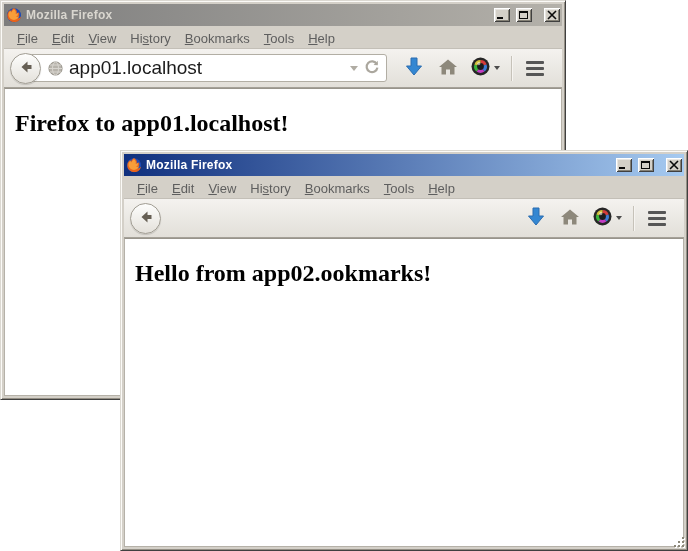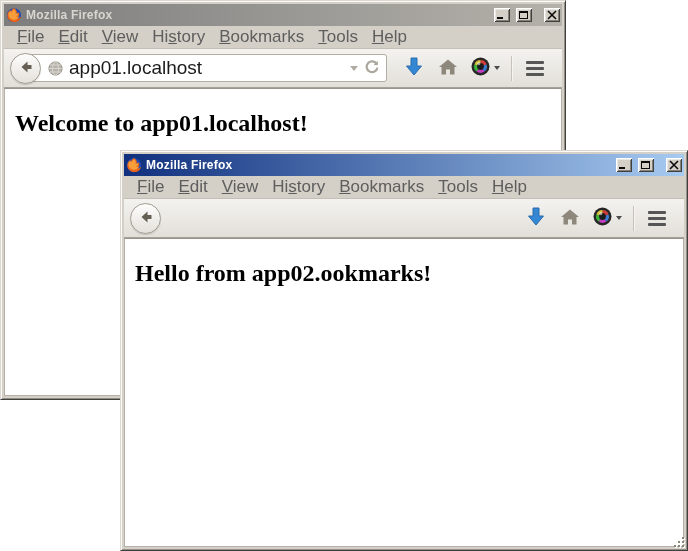--- a/index.html
+++ b/index.html
@@ -41,23 +41,23 @@
     background:var(--chrome,#d4d0c8);border:none;padding:0;
     box-shadow:inset 1px 1px 0 #ffffff, inset -1px -1px 0 #404040,
                inset 2px 2px 0 #e9e7e2, inset -2px -2px 0 #848075;
     display:flex;align-items:center;justify-content:center;cursor:default;
   }
   .win-btn svg{display:block;}
   .btn-gap{width:2px;flex:0 0 2px;}
 
   
   .menubar{
-    height:22px;flex:0 0 22px;display:flex;align-items:center;
+    height:22px;flex:0 0 22px;display:flex;align-items:flex-end;
     background:var(--chrome,#d4d0c8);
-    padding-left:6px;font-size:17px;color:#5e5e5e;
+    padding-left:6px;font-size:13px;color:#5e5e5e;
     border-bottom:1px solid #c3bfb7;user-select:none;
   }
   .menu-item{padding:2px 7px;white-space:nowrap;cursor:default;}
   .menu-item .mn{text-decoration:underline;}
 
   
   .toolbar{
     height:38px;flex:0 0 38px;display:flex;align-items:center;
     background:linear-gradient(var(--tb1,#f4f2ef),var(--tb2,#e2dfd9));
     border-bottom:1px solid #a5a198;
@@ -225,21 +225,21 @@
         <span class="bars">
             <i></i>
             <i></i>
             <i></i>
           </span>
       </button>
     </div>
   </div>
 
   <div class="content">
-    <h1>Welcome to app01.localhost!</h1>
+    <h1>Firefox to app01.localhost!</h1>
   </div>
 </div>
 
 <div class="win" id="win2">
   <div class="titlebar active">
     <span class="fx-icon">
       <svg viewBox="0 0 16 16" width="16" height="16">
         <circle cx="8" cy="8.2" r="7" fill="#1e4bb5"></circle>
         <circle cx="6.4" cy="9" r="4.6" fill="#3a6fd8"></circle>
         <path d="M8 1.1c2.6 1.4 3.5 3.9 2.6 5.8 1-.2 1.8-.8 2.2-1.8 1.2 2.1.5 5-2 6.1 1.7.3 3.3-.3 4.2-1.8-.4 3.3-3 5.7-6.5 5.7C4.6 15.1 1.6 12.5 1.3 9c-.2-2.5 1-4.9 3.2-6.2-.4 1-.3 2 .2 2.8C5.2 3.5 6.4 1.9 8 1.1Z" fill="#e8641b"></path>

